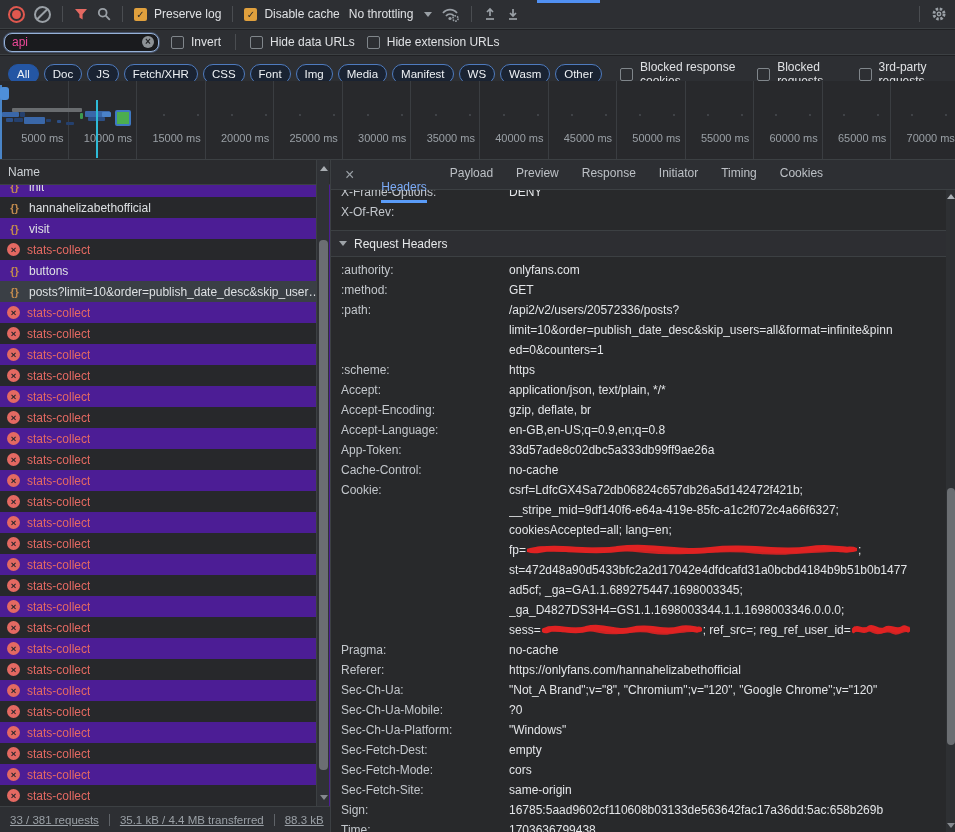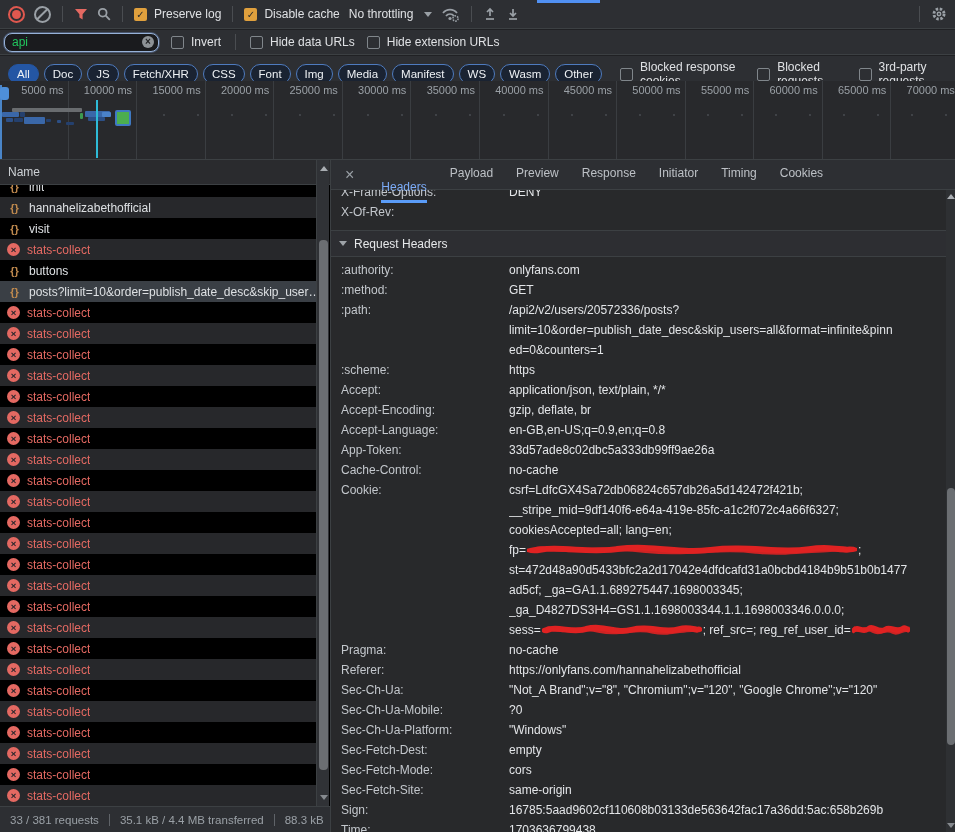--- a/index.html
+++ b/index.html
@@ -19,42 +19,42 @@
   .block::after{content:"";position:absolute;left:-1px;top:5.5px;width:15px;height:2px;background:#9aa0a6;transform:rotate(-45deg);}
   .cb{width:13px;height:13px;border-radius:2px;flex:none;display:inline-flex;align-items:center;justify-content:center;box-sizing:border-box;}
   .cb.on{background:#e0a03d;color:#2b2b2b;font-size:10px;font-weight:bold;line-height:13px;}
   .cb.off{border:1px solid #80868b;}
   .cbwrap{display:inline-flex;align-items:center;gap:7px;color:#dfe1e4;}
   .caret{width:0;height:0;border-left:4px solid transparent;border-right:4px solid transparent;border-top:5px solid #9aa0a6;margin-left:4px;}
   .push{margin-left:auto;display:flex;align-items:center;gap:9px;}
   
   .search-wrap{position:relative;flex:none;}
   #search-input{width:155px;height:19px;background:#1a1b1e;border:1px solid #97b2d8;box-shadow:0 0 0 1px rgba(138,180,248,.30);
-    border-radius:8px;color:#22c55e;font-family:inherit;font-size:12px;padding:0 20px 0 7px;box-sizing:border-box;outline:none;}
+    border-radius:8px;color:#ec4899;font-family:inherit;font-size:12px;padding:0 20px 0 7px;box-sizing:border-box;outline:none;}
   .clear-x{position:absolute;right:5px;top:3.5px;width:12px;height:12px;border-radius:50%;background:#8d9296;color:#1d1e20;
     font-size:10px;line-height:12px;text-align:center;font-weight:bold;}
   
   .pill{height:18px;line-height:18px;padding:0 8px;border-radius:10px;border:1px solid #4e7bbf;background:#1a2332;
     color:#eef1f4;font-size:11.5px;flex:none;}
   .pill.active{background:#2456a4;border-color:#2456a4;}
   #blocked-filters{display:flex;align-items:center;gap:17px;margin-left:13px;}
   
   #overview{top:81px;height:79px;background:#28292c;border-bottom:1px solid #3c4043;padding:0;overflow:hidden;}
   #ticks{position:absolute;left:0;top:0;width:955px;height:79px;display:flex;overflow:hidden;}
   .tickcol{width:68.57px;flex:none;border-right:1px solid #3a3d41;box-sizing:border-box;}
-  .tickcol span{display:block;text-align:right;padding:3px 4px 0 5px;color:#9aa0a6;font-size:11px;white-space:nowrap;}
+  .tickcol span{display:block;text-align:right;padding:3px 4px 0 5px;color:#9aa0a6;font-size:11px;white-space:nowrap;margin-top:48px;}
   .ovbar{position:absolute;border-radius:1px;}
   #ov-dots{position:absolute;left:95px;top:33px;width:860px;height:2px;opacity:.55;
     background:repeating-linear-gradient(90deg,#53575d 0 2px,transparent 2px 34px);}
   #ov-tab{position:absolute;left:0;top:6px;width:9px;height:13px;background:#4e8fd9;border-radius:3px;}
   #ov-left-edge{position:absolute;left:0;top:4px;width:2px;height:75px;background:#4e8fd9;opacity:.9;}
   #ov-green-box{position:absolute;box-sizing:border-box;border:2px solid #3f79c2;border-radius:2px;}
   #ov-cursor{position:absolute;}
   
-  #left-panel{position:absolute;left:0;top:160px;width:330px;height:672px;background:#000000;}
+  #left-panel{position:absolute;left:0;top:160px;width:330px;height:672px;background:#4c1d95;}
   #name-header{position:absolute;left:0;top:0;width:330px;height:25px;background:#2a2b2e;border-bottom:1px solid #3c4043;box-sizing:border-box;}
   #name-header span{padding-left:8px;line-height:24px;color:#cdd1d5;}
   #req-rows{position:absolute;left:0;top:25px;width:316px;height:621px;overflow:hidden;}
   #req-rows-inner{margin-top:-9px;}
   .req-row{height:21px;display:flex;align-items:center;padding-left:7px;gap:7px;color:#dde0e3;white-space:nowrap;overflow:hidden;}
   .req-row:nth-child(even){background:#27282b;}
   .req-row.error{color:#e46962;}
   .req-row.selected{background:#3a3f45;}
   .icon-json{width:15px;flex:none;text-align:center;color:#c08a4e;font-weight:bold;font-size:11px;}
   .icon-err{width:13px;height:13px;flex:none;border-radius:50%;background:#e46962;color:#23252a;font-weight:bold;
@@ -63,21 +63,21 @@
   
   .sb{position:absolute;background:#303236;}
   .sb-thumb{position:absolute;left:2px;width:9px;background:#6b6e72;border-radius:4px;}
   .tri-up{position:absolute;left:3px;width:0;height:0;border-left:4px solid transparent;border-right:4px solid transparent;border-bottom:5px solid #a9adb2;}
   .tri-down{position:absolute;left:3px;width:0;height:0;border-left:4px solid transparent;border-right:4px solid transparent;border-top:5px solid #85898e;}
   #left-sb{left:316px;top:0;width:13px;height:646px;border-left:1px solid #3c4043;box-sizing:border-box;}
   #right-sb{left:615px;top:30px;width:10px;height:642px;background:#2e3033;}
   
   #status-bar{position:absolute;left:0;top:646px;width:330px;height:26px;background:#2d2f33;border-top:1px solid #3c4043;
     box-sizing:border-box;display:flex;align-items:center;color:#9aa0a6;font-size:11.5px;}
-  .seg{padding:0 10px;white-space:nowrap;}
+  .seg{padding:0 10px;white-space:nowrap;text-decoration:underline;}
   .seg + .seg{border-left:1px solid #5f6368;}
   
   #right-panel{position:absolute;left:330px;top:160px;width:625px;height:672px;background:#28292b;border-left:1px solid #3c4043;box-sizing:border-box;}
   #tabbar{position:absolute;left:0;top:0;width:624px;height:30px;background:#2d2f33;border-bottom:1px solid #3c4043;
     box-sizing:border-box;display:flex;align-items:center;gap:23px;padding-left:10px;}
   #close-x{color:#9aa0a6;font-size:16px;line-height:29px;padding:0 4px;}
   .tab{color:#bdc1c6;height:29px;line-height:27px;box-sizing:border-box;white-space:nowrap;}
   .tab.active{color:#7cacf8;border-bottom:3px solid #5a9cf8;margin-top:28px;}
   #detail-content{position:absolute;left:0;top:30px;width:615px;height:642px;overflow:hidden;}
   #detail-inner{margin-top:-8px;}

